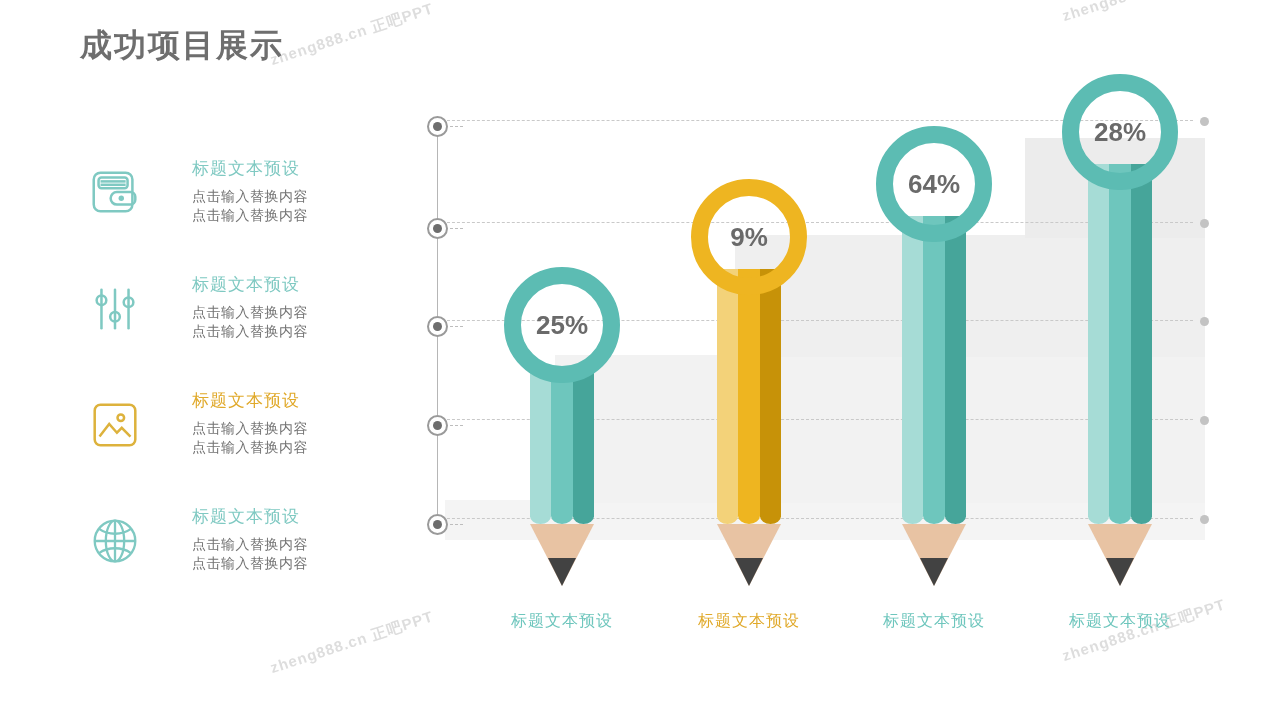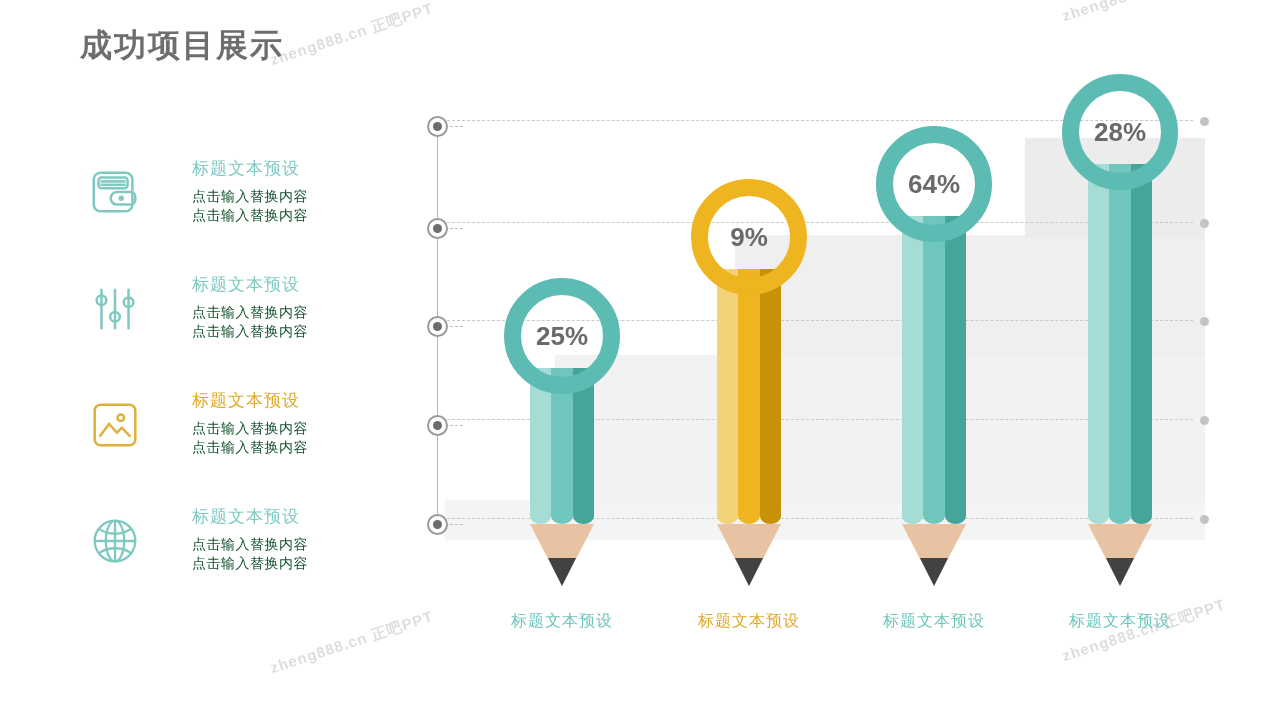--- a/index.html
+++ b/index.html
@@ -25,21 +25,21 @@
     position:absolute;left:80px;top:24px;
     font-size:32px;color:#6e6e6e;letter-spacing:2px;font-weight:bold;
   }
 
   
   .sidebar{position:absolute;left:80px;top:150px;width:300px;}
   .side-item{position:relative;height:116px;}
   .side-ico{position:absolute;left:6px;top:14px;width:58px;height:58px;}
   .side-txt{position:absolute;left:112px;top:8px;width:190px;}
   .side-title{font-size:17px;line-height:22px;margin-bottom:7px;letter-spacing:1px;}
-  .side-line{font-size:14px;line-height:19px;color:#14532d;letter-spacing:.5px;}
+  .side-line{font-size:14px;line-height:19px;color:#737373;letter-spacing:.5px;}
   .teal-t{color:#7fc9c2;}
   .gold-t{color:#e0a92a;}
 
   
   .chart{position:absolute;left:405px;top:110px;width:810px;height:510px;}
 
   .bg-steps{position:absolute;left:0;top:0;width:810px;height:430px;}
 
   .grid-line{
     position:absolute;left:32px;width:756px;height:0;
@@ -247,21 +247,21 @@
       <div class="axis-tick" style="top:309px;"></div>
       <div class="axis-tick" style="top:408px;"></div>
     </div>
 
     <div class="pencil" style="left:125px;">
       <div class="barrel" style="height:156px;">
         <div class="stripe s1" style="background:#a6dcd6;"></div>
         <div class="stripe s2" style="background:#6ec6bd;"></div>
         <div class="stripe s3" style="background:#46a59a;"></div>
       </div>
-      <div class="ring" style="bottom:130px;width:116px;height:116px;border:17px solid #5cbcb3;">
+      <div class="ring" style="bottom:141px;width:116px;height:116px;border:17px solid #5cbcb3;">
         <span>25%</span>
       </div>
       <div class="tip" style="bottom:-62px;">
         <div class="wood"></div>
         <div class="lead"></div>
       </div>
       <div class="col-label" style="color:#6ec6bd;bottom:-108px;">标题文本预设</div>
     </div>
 
     <div class="pencil" style="left:312px;">

